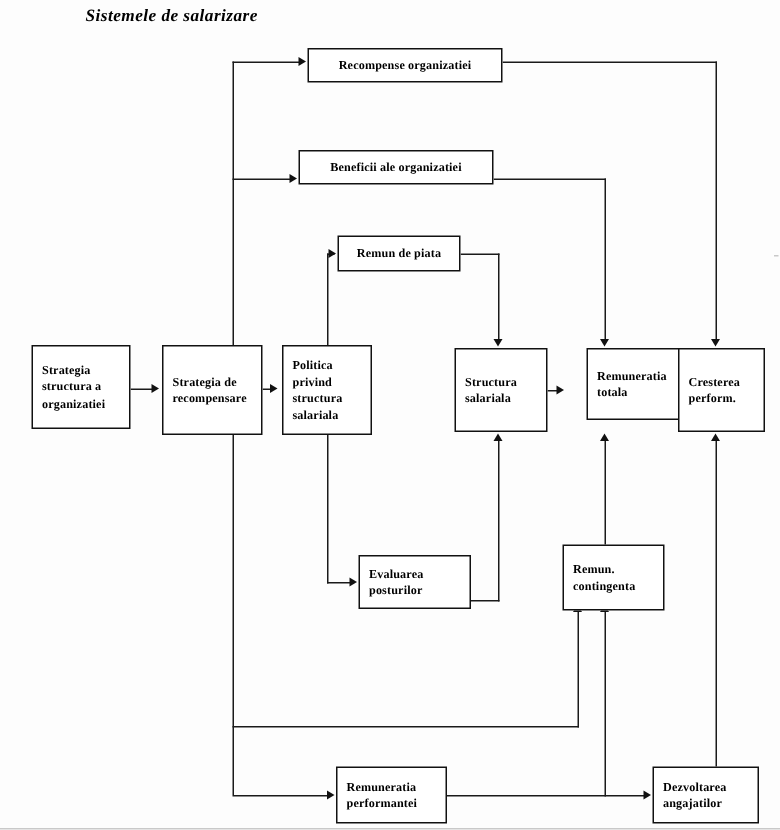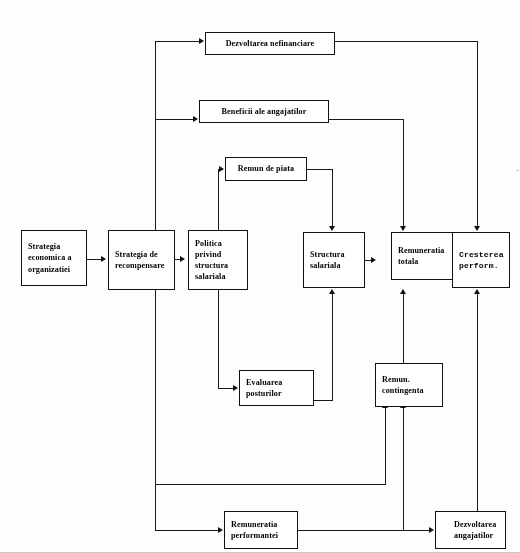--- a/index.html
+++ b/index.html
@@ -31,20 +31,21 @@
   .arw.u{border-left:3.4px solid transparent;border-right:3.4px solid transparent;
          border-bottom:5.2px solid #111;}
 
   .edgemark{position:absolute;background:#c9c9c9;}
 </style>
 </head>
 <body>
 
 <div id="page">
 
+  <div class="title">Sistemele de salarizare</div>
 
   <div class="h" style="left:87px;top:259px;width:15px;"></div>
   <div class="arw r" style="left:101px;top:256px;"></div>
 
   <div class="h" style="left:175px;top:259px;width:6px;"></div>
   <div class="arw r" style="left:180px;top:256px;"></div>
 
   <div class="v" style="left:155px;top:41px;height:190px;"></div>
 
   <div class="h" style="left:155px;top:41px;width:45px;"></div>
@@ -101,66 +102,66 @@
   <div class="arw r" style="left:429px;top:527px;"></div>
 
   <div class="v" style="left:477px;top:294px;height:218px;"></div>
   <div class="arw u" style="left:474px;top:289px;"></div>
 
   <div class="edgemark" style="left:516px;top:170px;width:3px;height:1px;"></div>
   <div class="edgemark" style="left:0px;top:552px;width:520px;height:1px;"></div>
 
   <div id="nodes">
       <div class="node ctr" style="left: 205px; top: 32px; width: 130px; height: 23px;">
-        <span class="lbl">Dezvoltarea nefinanciare</span>
+        <span class="lbl">Recompense organizatiei</span>
       </div>
       <div class="node ctr" style="left: 199px; top: 100px; width: 130px; height: 23px;">
-        <span class="lbl">Beneficii ale angajatilor</span>
+        <span class="lbl">Beneficii ale organizatiei</span>
       </div>
       <div class="node ctr" style="left: 225px; top: 157px; width: 82px; height: 24px;">
         <span class="lbl">Remun de piata</span>
       </div>
       <div class="node lft" style="left: 21px; top: 230px; width: 66px; height: 56px;">
         <span class="lbl">Strategia
-economica a
+structura a
 organizatiei</span>
       </div>
       <div class="node lft" style="left: 108px; top: 230px; width: 67px; height: 60px;">
         <span class="lbl">Strategia de
 recompensare</span>
       </div>
       <div class="node lft" style="left: 188px; top: 230px; width: 60px; height: 60px;">
         <span class="lbl">Politica
 privind
 structura
 salariala</span>
       </div>
       <div class="node lft" style="left: 303px; top: 232px; width: 62px; height: 56px;">
         <span class="lbl">Structura
 salariala</span>
       </div>
       <div class="node lft" style="left: 361px; top: 232px; width: 63px; height: 48px; margin-left: 30px;">
         <span class="lbl">Remuneratia
 totala</span>
       </div>
-      <div class="node lft" style="left: 452px; top: 232px; width: 58px; height: 56px; font-family: Liberation Mono, monospace;">
+      <div class="node lft" style="left: 452px; top: 232px; width: 58px; height: 56px;">
         <span class="lbl">Cresterea
 perform.</span>
       </div>
       <div class="node lft" style="left: 239px; top: 370px; width: 75px; height: 36px;">
         <span class="lbl">Evaluarea
 posturilor</span>
       </div>
       <div class="node lft" style="left: 375px; top: 363px; width: 68px; height: 44px;">
         <span class="lbl">Remun.
 contingenta</span>
       </div>
       <div class="node lft" style="left: 224px; top: 511px; width: 74px; height: 38px;">
         <span class="lbl">Remuneratia
 performantei</span>
       </div>
-      <div class="node lft" style="left: 435px; top: 511px; width: 71px; height: 38px; padding-left: 12px;">
+      <div class="node lft" style="left: 435px; top: 511px; width: 71px; height: 38px;">
         <span class="lbl">Dezvoltarea
 angajatilor</span>
       </div>
     </div>
 
 </div>
 
 </body></html>

